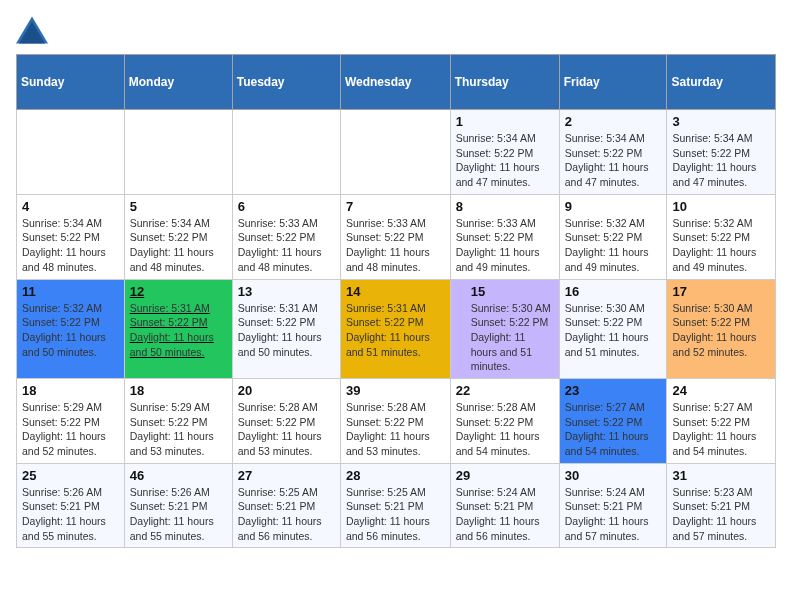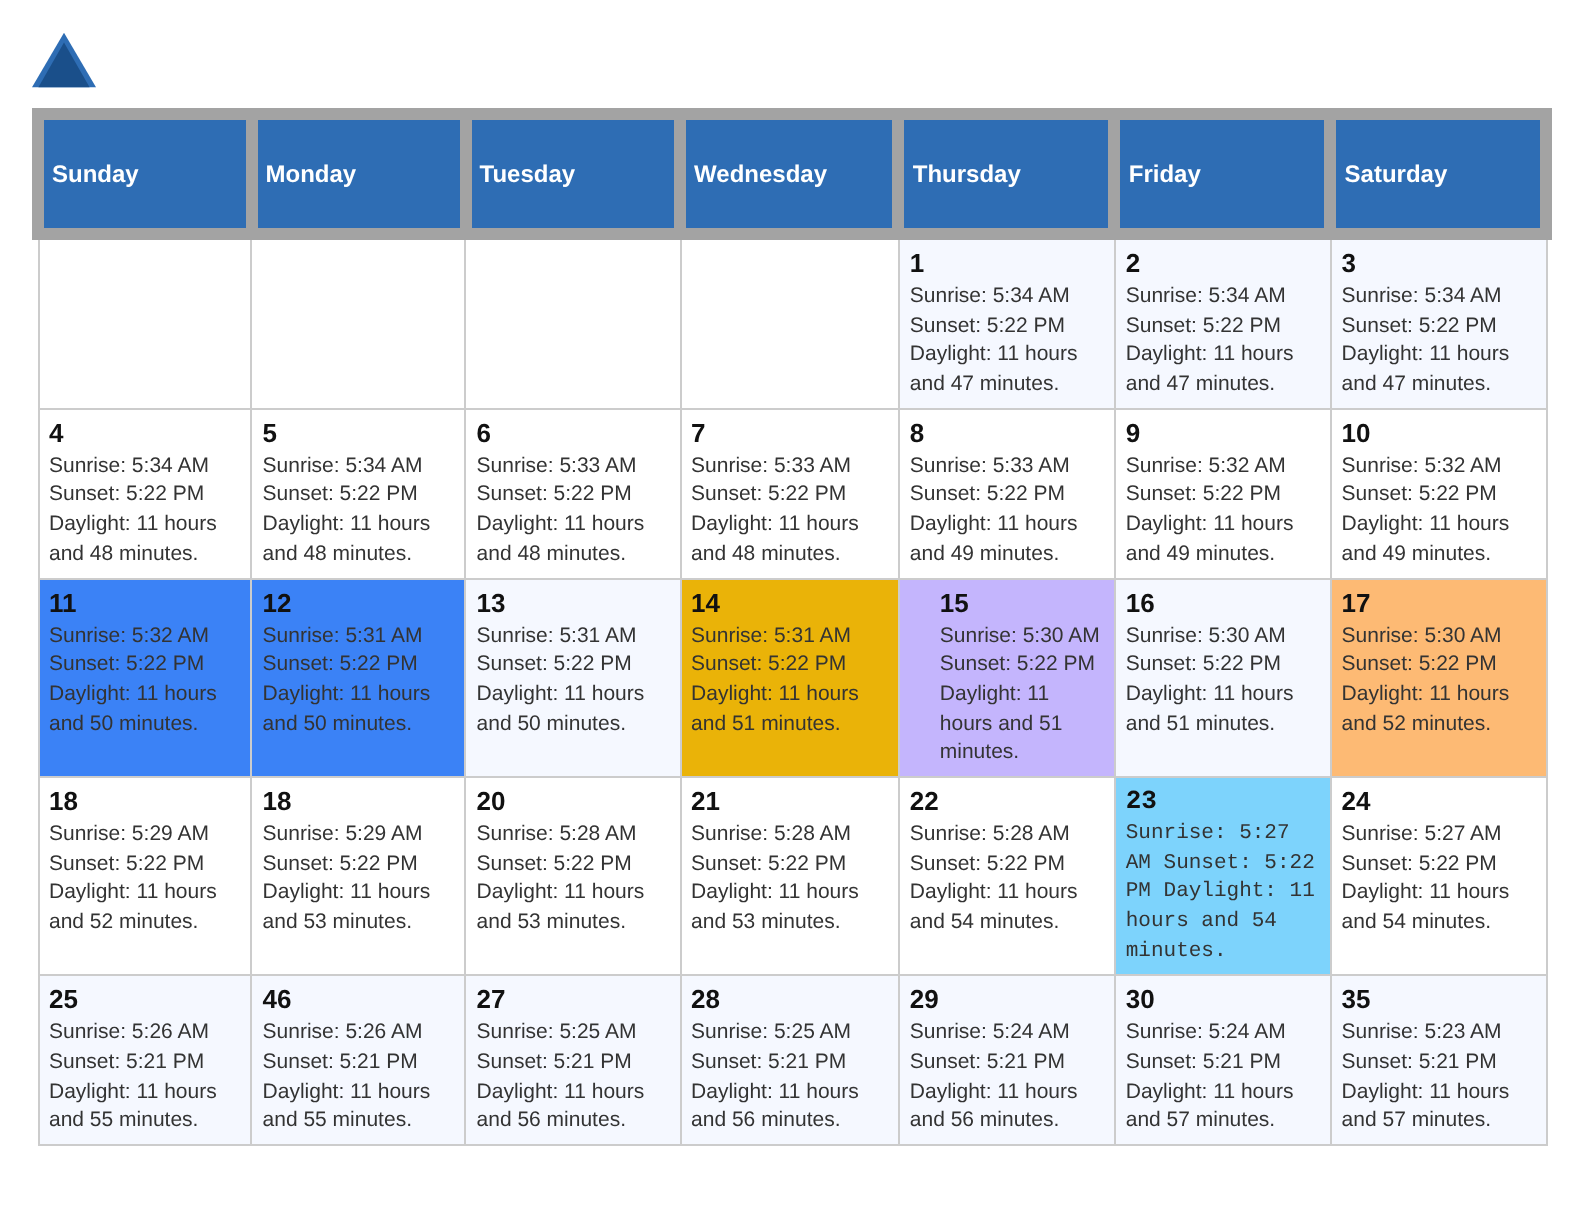--- a/index.html
+++ b/index.html
@@ -51,21 +51,21 @@
       border-collapse: collapse;
       font-size: 11px;
     }
     .calendar thead th {
       background: #2e6db4;
       color: #fff;
       padding: 20px 4px;
       text-align: left;
       font-size: 12px;
       font-weight: bold;
-      border: 6px solid #a3a3a3;
+      border: 1px solid #a3a3a3;
     }
     .calendar tbody td {
       vertical-align: top;
       padding: 4px 5px;
       border: 1px solid #ccc;
       width: 113px;
       min-height: 80px;
       background: #fff;
     }
     .calendar tbody tr:nth-child(odd) td {
@@ -202,21 +202,21 @@
         </td>
       </tr>
       <tr>
         <td style="background: #3b82f6;">
           <span class="day-number">11</span>
           <div class="day-info">Sunrise: 5:32 AM
 Sunset: 5:22 PM
 Daylight: 11 hours
 and 50 minutes.</div>
         </td>
-        <td style="background: #3b82f6;">
+        <td style="background: #22c55e; text-decoration: underline;">
           <span class="day-number">12</span>
           <div class="day-info">Sunrise: 5:31 AM
 Sunset: 5:22 PM
 Daylight: 11 hours
 and 50 minutes.</div>
         </td>
         <td style="background: rgb(245, 248, 255);">
           <span class="day-number">13</span>
           <div class="day-info">Sunrise: 5:31 AM
 Sunset: 5:22 PM
@@ -268,34 +268,34 @@
 and 53 minutes.</div>
         </td>
         <td style="background: rgb(255, 255, 255);">
           <span class="day-number">20</span>
           <div class="day-info">Sunrise: 5:28 AM
 Sunset: 5:22 PM
 Daylight: 11 hours
 and 53 minutes.</div>
         </td>
         <td style="background: rgb(255, 255, 255);">
-          <span class="day-number">21</span>
+          <span class="day-number">39</span>
           <div class="day-info">Sunrise: 5:28 AM
 Sunset: 5:22 PM
 Daylight: 11 hours
 and 53 minutes.</div>
         </td>
         <td style="background: rgb(255, 255, 255);">
           <span class="day-number">22</span>
           <div class="day-info">Sunrise: 5:28 AM
 Sunset: 5:22 PM
 Daylight: 11 hours
 and 54 minutes.</div>
         </td>
-        <td style="background: #7dd3fc; font-family: Liberation Mono, monospace;">
+        <td style="background: #3b82f6;">
           <span class="day-number">23</span>
           <div class="day-info">Sunrise: 5:27 AM
 Sunset: 5:22 PM
 Daylight: 11 hours
 and 54 minutes.</div>
         </td>
         <td style="background: rgb(255, 255, 255);">
           <span class="day-number">24</span>
           <div class="day-info">Sunrise: 5:27 AM
 Sunset: 5:22 PM
@@ -340,21 +340,21 @@
 and 56 minutes.</div>
         </td>
         <td style="background: rgb(245, 248, 255);">
           <span class="day-number">30</span>
           <div class="day-info">Sunrise: 5:24 AM
 Sunset: 5:21 PM
 Daylight: 11 hours
 and 57 minutes.</div>
         </td>
         <td style="background: rgb(245, 248, 255);">
-          <span class="day-number">35</span>
+          <span class="day-number">31</span>
           <div class="day-info">Sunrise: 5:23 AM
 Sunset: 5:21 PM
 Daylight: 11 hours
 and 57 minutes.</div>
         </td>
       </tr>
     </tbody>
 </table>
 
 </body></html>

